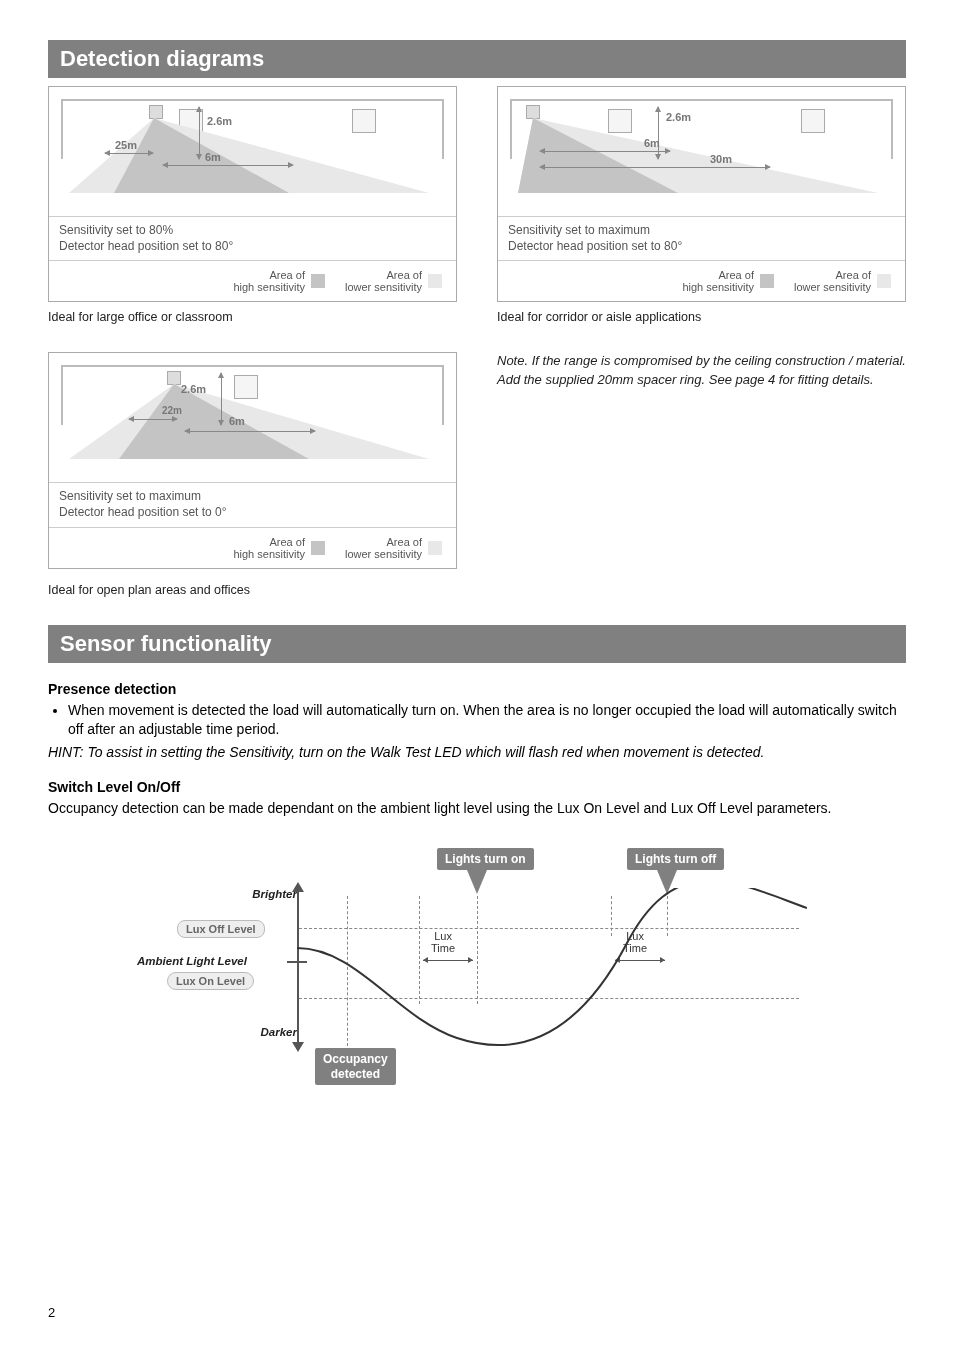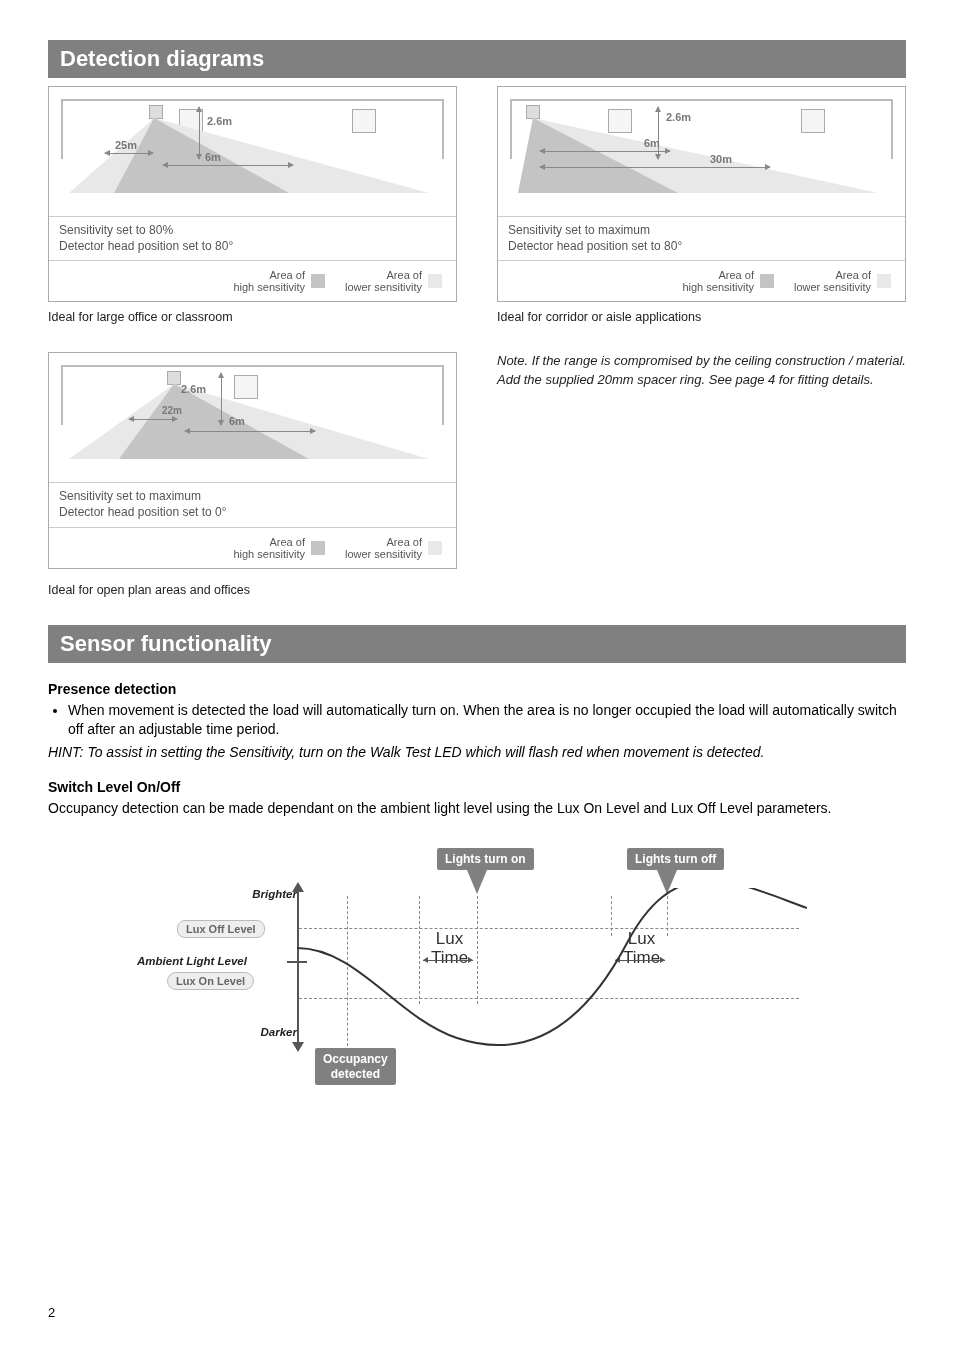--- a/index.html
+++ b/index.html
@@ -175,21 +175,21 @@
     border-top:24px solid #808080;
   }
   .page-number {
     position:fixed;
     left:48px;
     bottom:30px;
     font-size:13px;
   }
   .lux-time-box {
     position:absolute;
-    font-size:17px;
+    font-size:11px;
     color:#333;
     text-align:center;
     line-height:1.1;
   }
   .tiny-arrow-h {
     position:absolute;
     height:1px;
     background:#555;
   }
   .tiny-arrow-h::before, .tiny-arrow-h::after {

